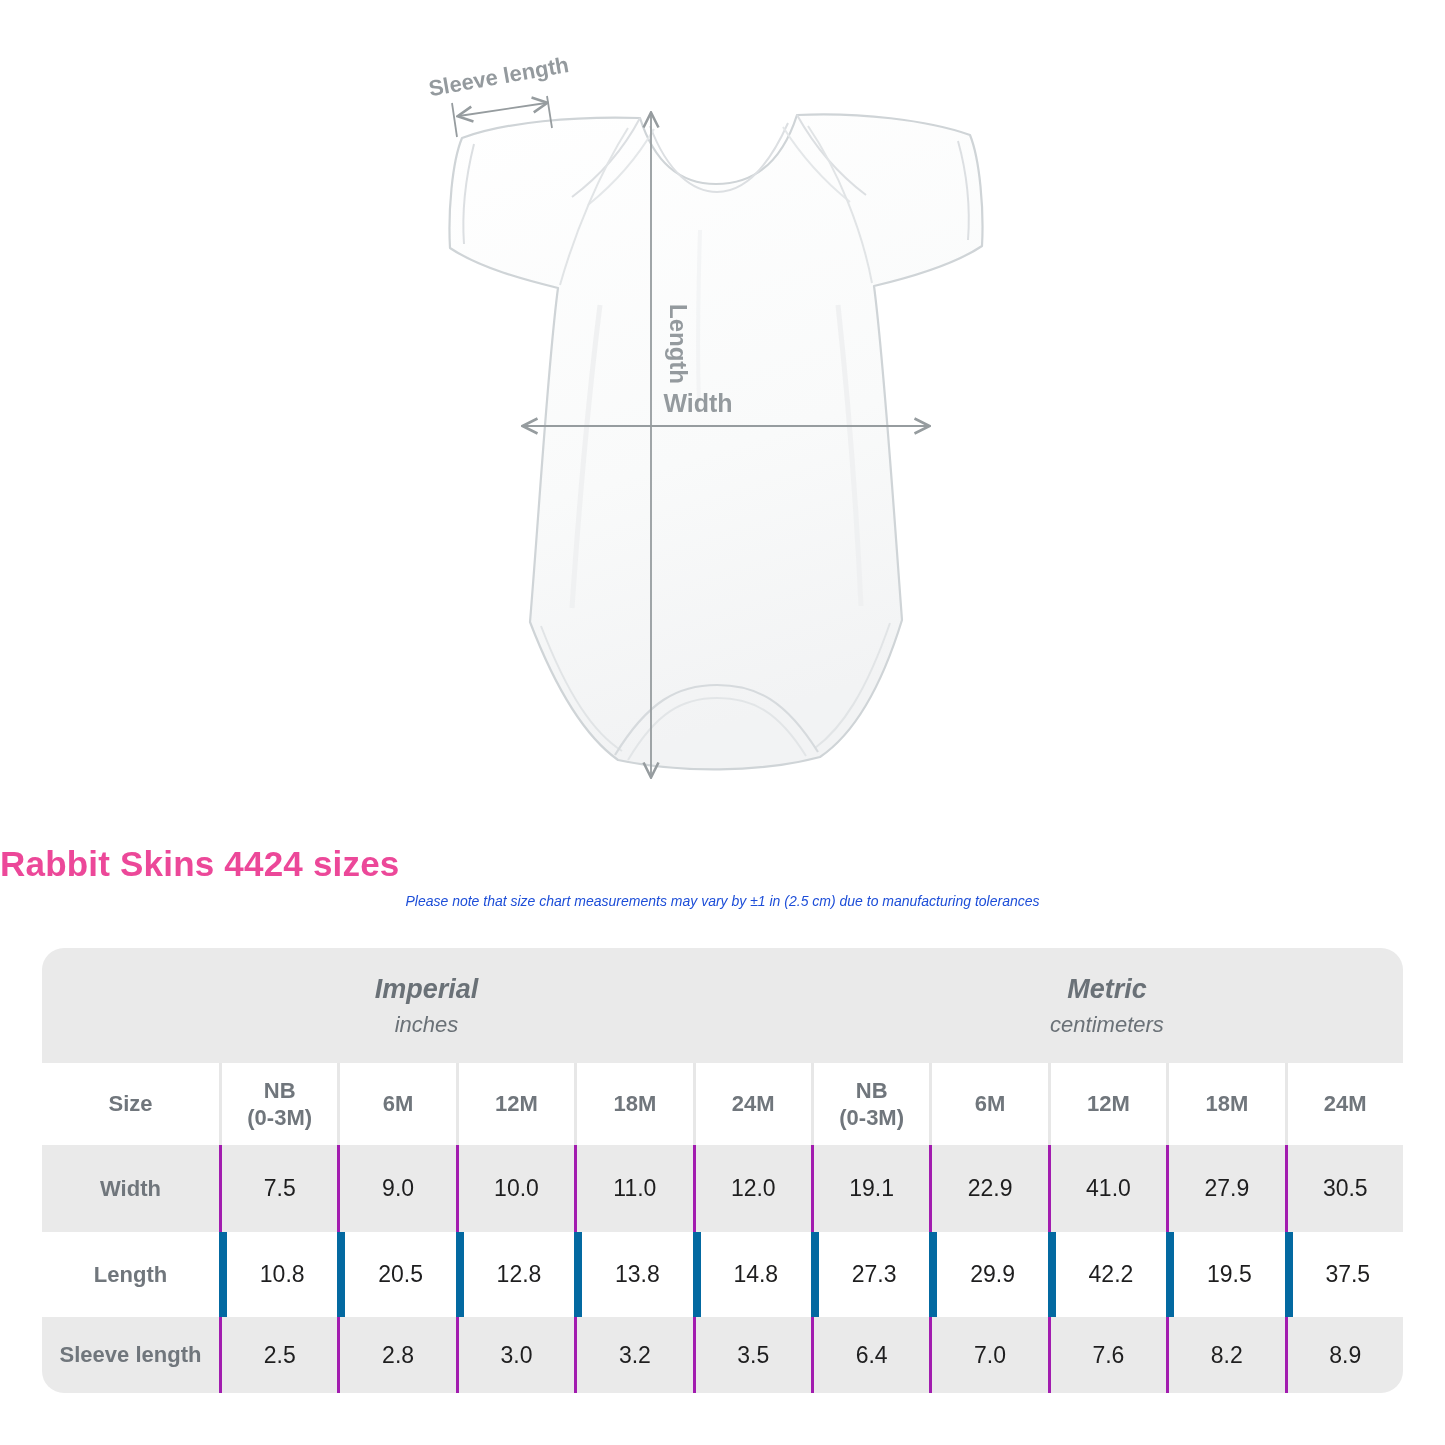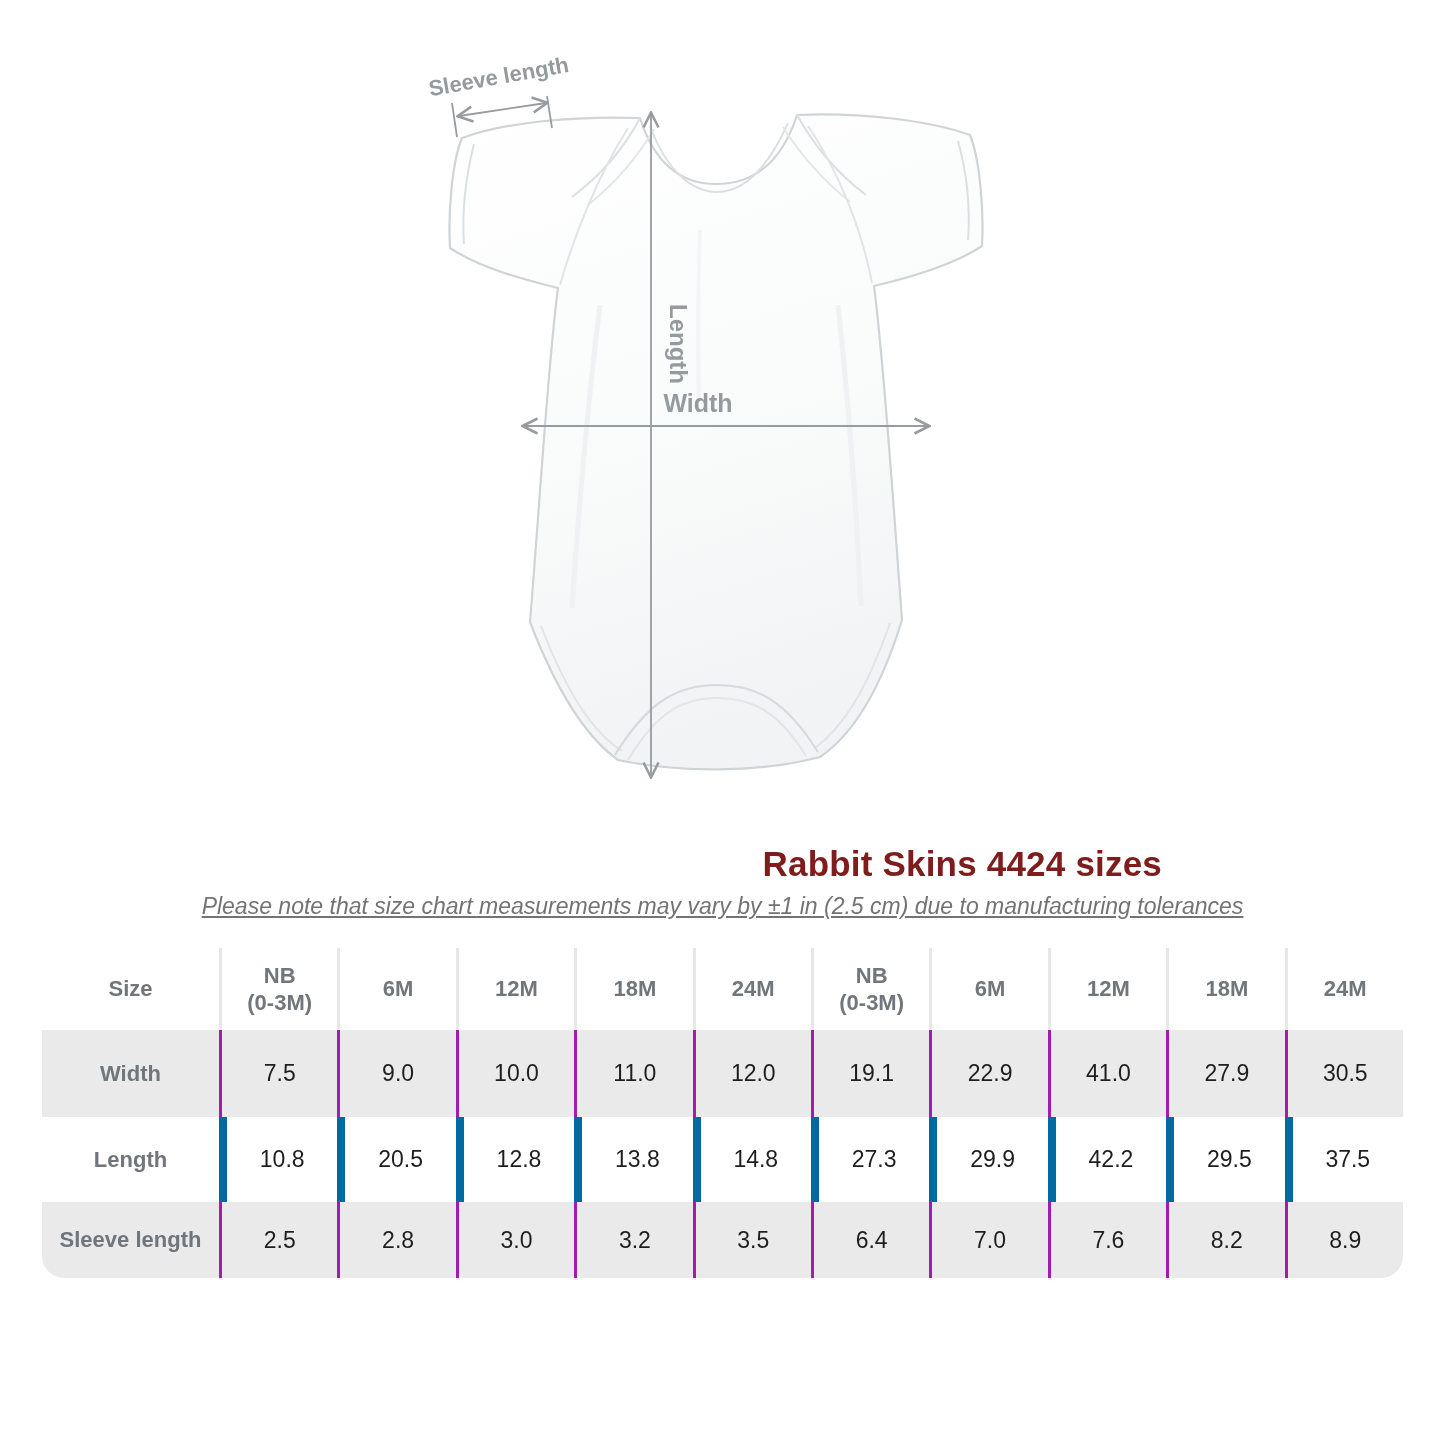--- a/index.html
+++ b/index.html
@@ -8,26 +8,26 @@
     width:1445px;height:1445px;
     background:#ffffff;
     font-family:"Liberation Sans", sans-serif;
     overflow:hidden;
   }
   
   .diagram-wrap{position:absolute;left:0;top:0;width:1445px;height:850px;}
   
   .title{
     position:absolute;left:0;top:844px;width:1162px;
-    text-align:right;font-size:35px;font-weight:700;color:#7f1d1d;
+    text-align:left;font-size:35px;font-weight:700;color:#ec4899;
     letter-spacing:.2px;
   }
   .subtitle{
     position:absolute;left:0;top:893px;width:1445px;
-    text-align:center;font-size:23px;font-style:italic;color:#737373;text-decoration:underline;
+    text-align:center;font-size:14px;font-style:italic;color:#1d4ed8;
   }
   
   .table-wrap{
     position:absolute;left:42px;top:948px;width:1361px;
     border-radius:22px;overflow:hidden;
   }
   table.sizes{
     width:100%;border-collapse:separate;border-spacing:0;table-layout:fixed;
   }
   td,th{padding:0;margin:0;text-align:center;vertical-align:middle;}
@@ -148,20 +148,30 @@
           <col>
           <col>
         <col>
           <col>
           <col>
           <col>
           <col>
       </colgroup>
 
       <tbody>
+          <tr class="band">
+        <td colspan="6">
+          <div class="unit-name">Imperial</div>
+          <div class="unit-sub">inches</div>
+        </td>
+        <td colspan="5">
+          <div class="unit-name">Metric</div>
+          <div class="unit-sub">centimeters</div>
+        </td>
+      </tr>
 
       <tr class="head">
         <th>Size</th>
         <th>
               <div>NB</div>
               <div>(0-3M)</div>
             </th>
         <th>
               <div>6M</div>
               <div></div>
@@ -217,21 +227,21 @@
       <tr class="r-white row-length">
         <td class="row-label">Length</td>
         <td class="val">10.8</td>
         <td class="val">20.5</td>
         <td class="val">12.8</td>
         <td class="val">13.8</td>
         <td class="val">14.8</td>
         <td class="val">27.3</td>
         <td class="val">29.9</td>
         <td class="val">42.2</td>
-        <td class="val">29.5</td>
+        <td class="val">19.5</td>
         <td class="val">37.5</td>
       </tr>
 
       <tr class="r-grey row-sleeve">
         <td class="row-label">Sleeve length</td>
         <td class="val">2.5</td>
         <td class="val">2.8</td>
         <td class="val">3.0</td>
         <td class="val">3.2</td>
         <td class="val">3.5</td>

